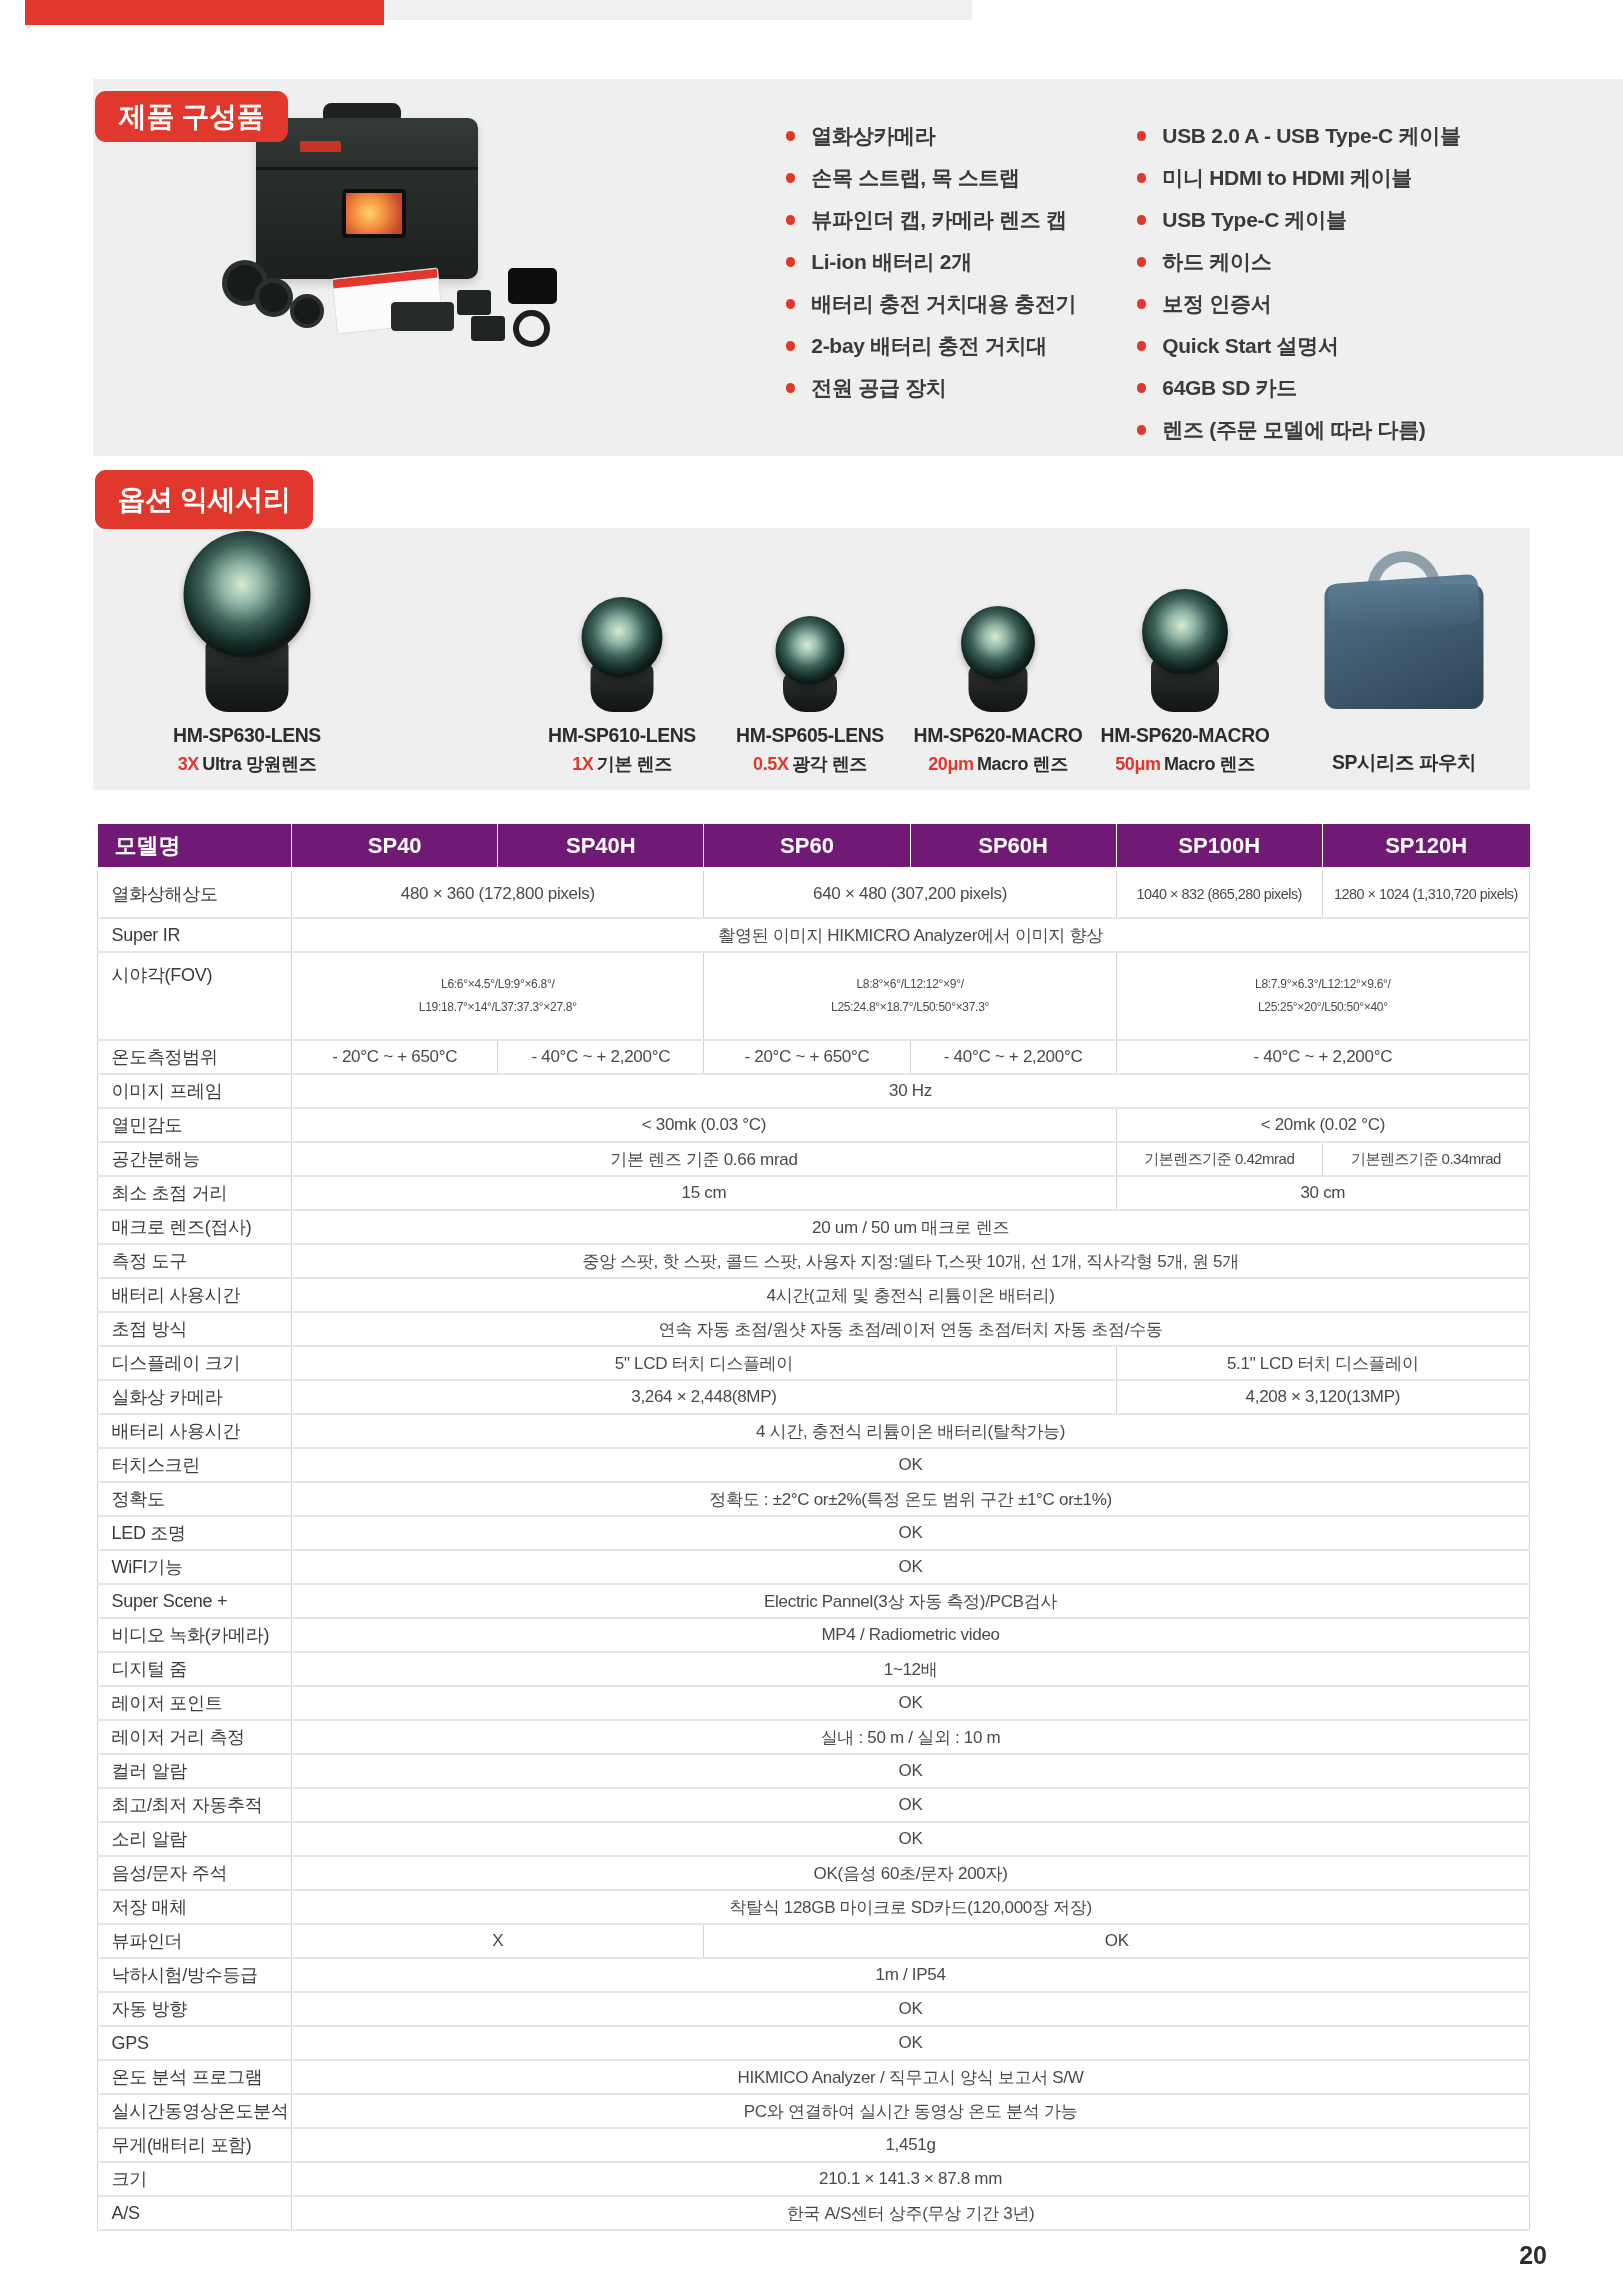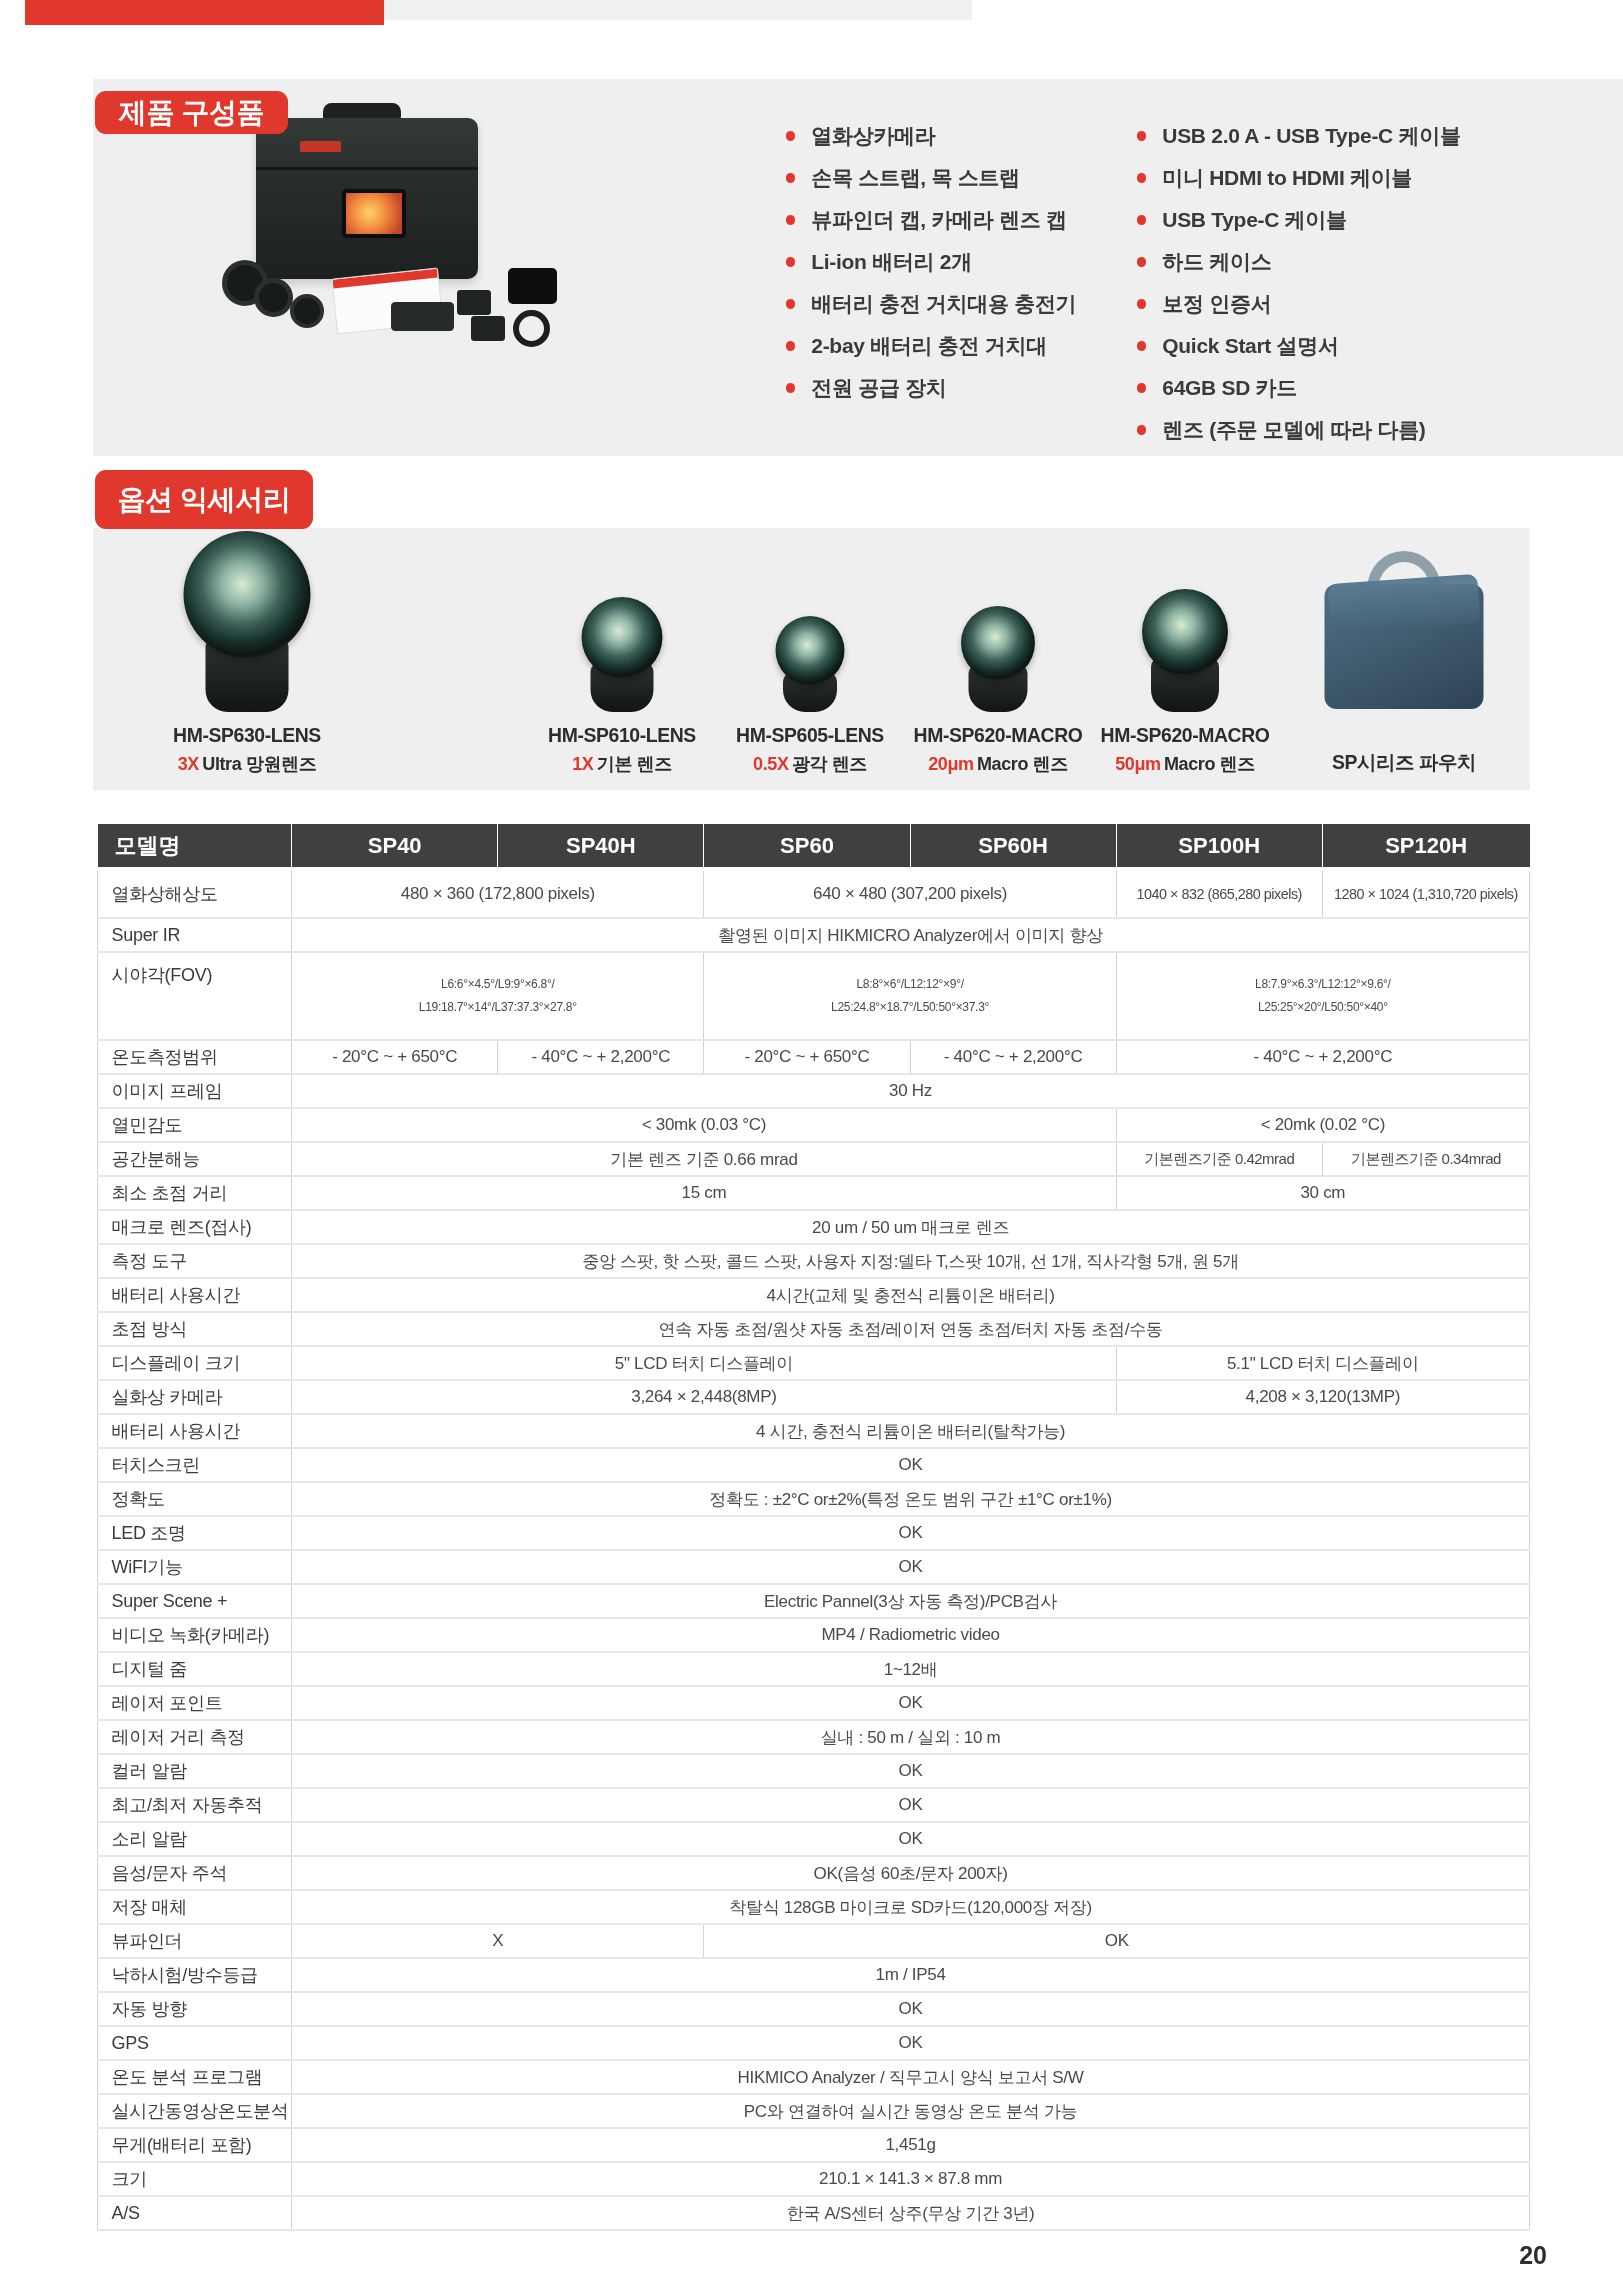--- a/index.html
+++ b/index.html
@@ -12,21 +12,21 @@
 
   
   .panel { position:absolute; background:#efefef; }
   .panel-components  { left:93px; top:79px;  width:1583px; height:377px; }
   .panel-accessories { left:93px; top:528px; width:1437px; height:262px; }
 
   
   .badge { position:absolute; background:#e0382c; color:#fff; font-weight:bold;
            display:flex; align-items:center; justify-content:center;
            border-radius:11px; font-size:28px; letter-spacing:-0.4px; z-index:3; }
-  .badge-components  { left:95px; top:91px; width:193px; height:43px; }
+  .badge-components  { left:95px; top:91px; width:193px; height:51px; }
   .badge-accessories { left:95px; top:470px; width:218px; height:59px; }
 
   
   .comp-list { position:absolute; list-style:none; }
   .comp-list li { height:42px; display:flex; align-items:center; gap:16px; }
   .comp-list .dot { width:9.3px; height:9.3px; border-radius:50%; background:#e0382c; flex:none; }
   .comp-list .btext { font-size:21px; font-weight:600; color:#3a3a3a; letter-spacing:-0.3px; white-space:nowrap; }
   .comp-list-left  { left:693px;  top:36px; }
   .comp-list-right { left:1044px; top:36px; }
 
@@ -77,21 +77,21 @@
   .pouch-handle { position:absolute; left:50%; transform:translateX(-50%); bottom:117px; width:73px; height:41px;
                   border:11px solid #46627590; border-bottom:none; border-radius:37px 37px 0 0; }
   .acc-model { margin-top:12px; height:28px; font-size:19.4px; font-weight:700; color:#2d2d2d; letter-spacing:-0.4px; }
   .acc-desc  { font-size:18px; font-weight:700; color:#2d2d2d; letter-spacing:-0.4px; }
   .acc-desc .hl { color:#e0382c; margin-right:3.4px; }
   .acc-6 .acc-desc { font-size:19.4px; }
 
   
   .spec-table { position:absolute; left:97px; top:824px; width:1433px;
                 border-collapse:collapse; table-layout:fixed; }
-  .spec-table th { background:#404040; color:#fff; font-size:22px; font-weight:bold;
+  .spec-table th { background:#701a75; color:#fff; font-size:22px; font-weight:bold;
                    height:45px; text-align:center; vertical-align:middle;margin-left:40px; }
   .spec-table th:first-child { text-align:left; padding-left:17px; }
   .spec-table th + th { border-left:1.7px solid #fff; }
   .spec-table thead th { border-bottom:4.2px solid #fff; }
   .spec-table td { height:34px; border-bottom:2.5px solid #e7e7e7; border-left:0.8px solid #d3d3d3;
                    font-size:17px; color:#4a4a4a; text-align:center; vertical-align:middle;
                    white-space:pre-line; letter-spacing:-0.3px; }
   .spec-table td:last-child { border-right:0.8px solid #d3d3d3; }
   .spec-table td:first-child { text-align:left; padding-left:13.5px; font-size:18px; color:#3c3c3c; }
   .spec-table tr.row-res td { height:49px; }

